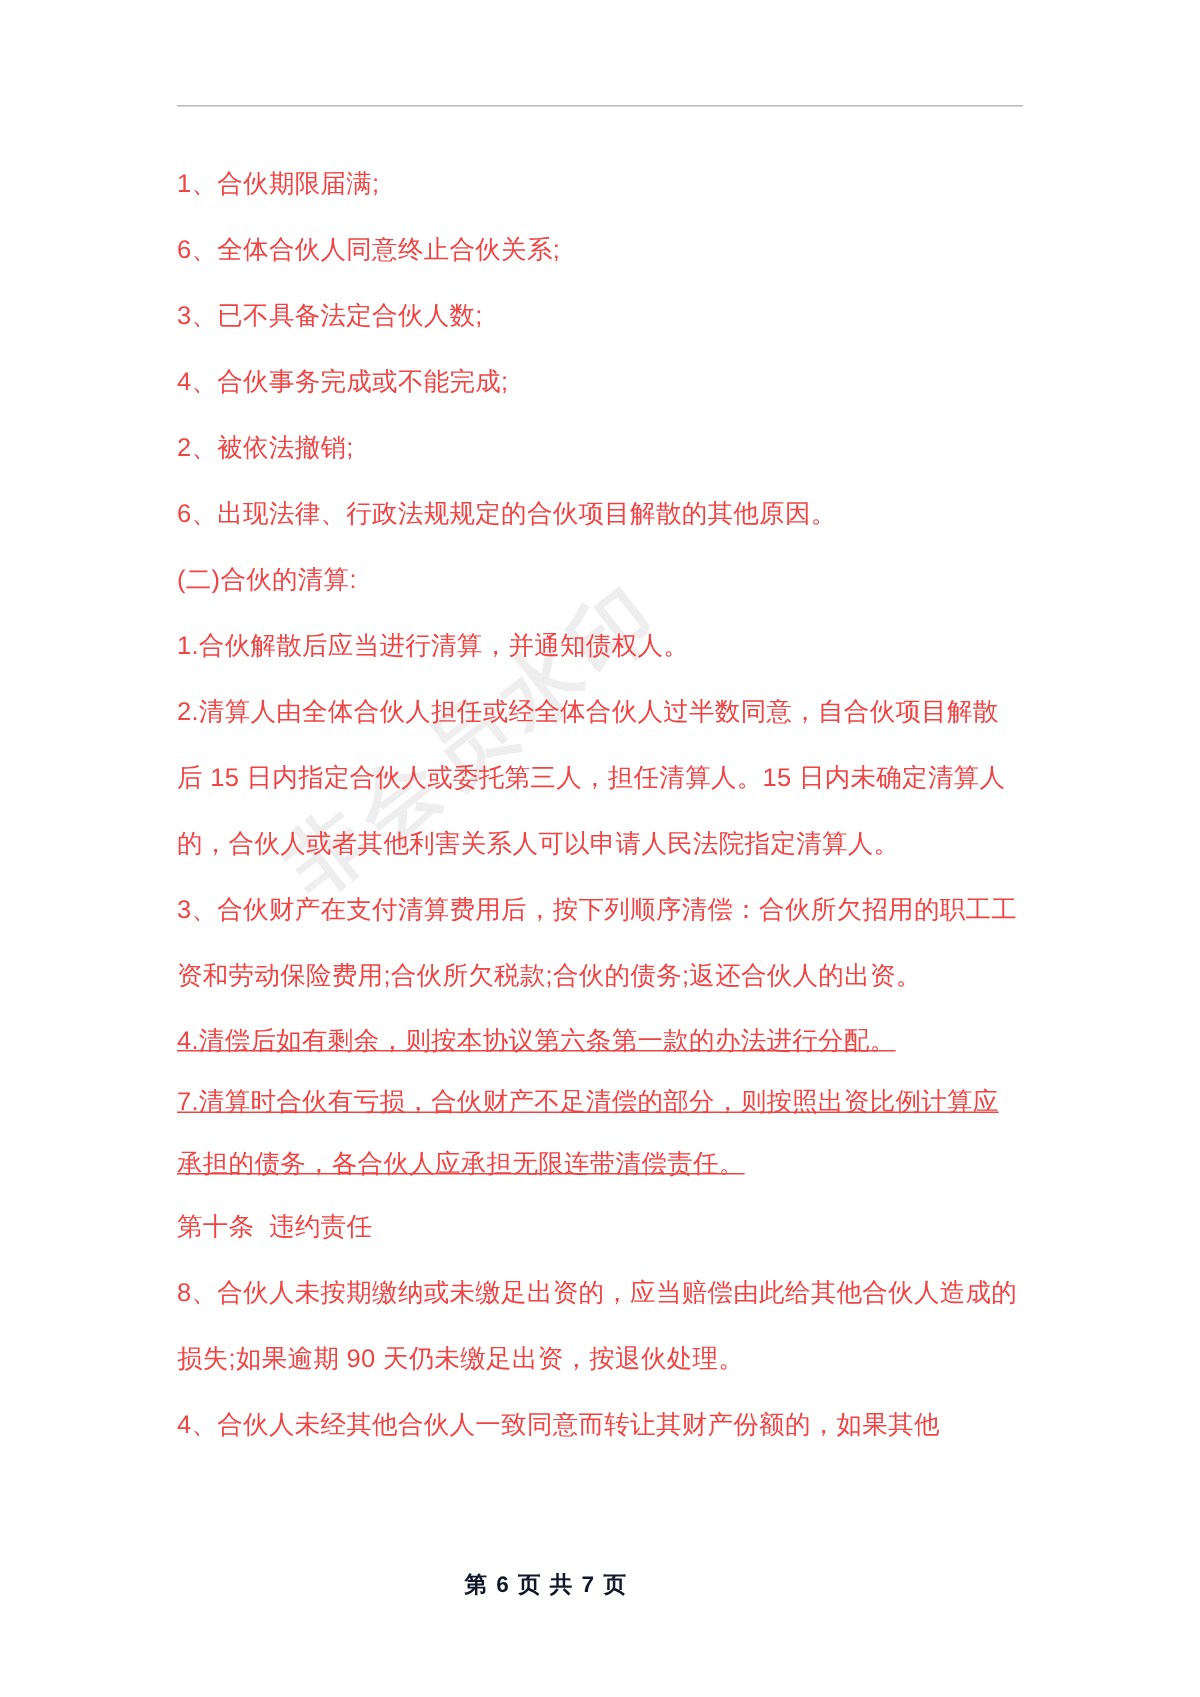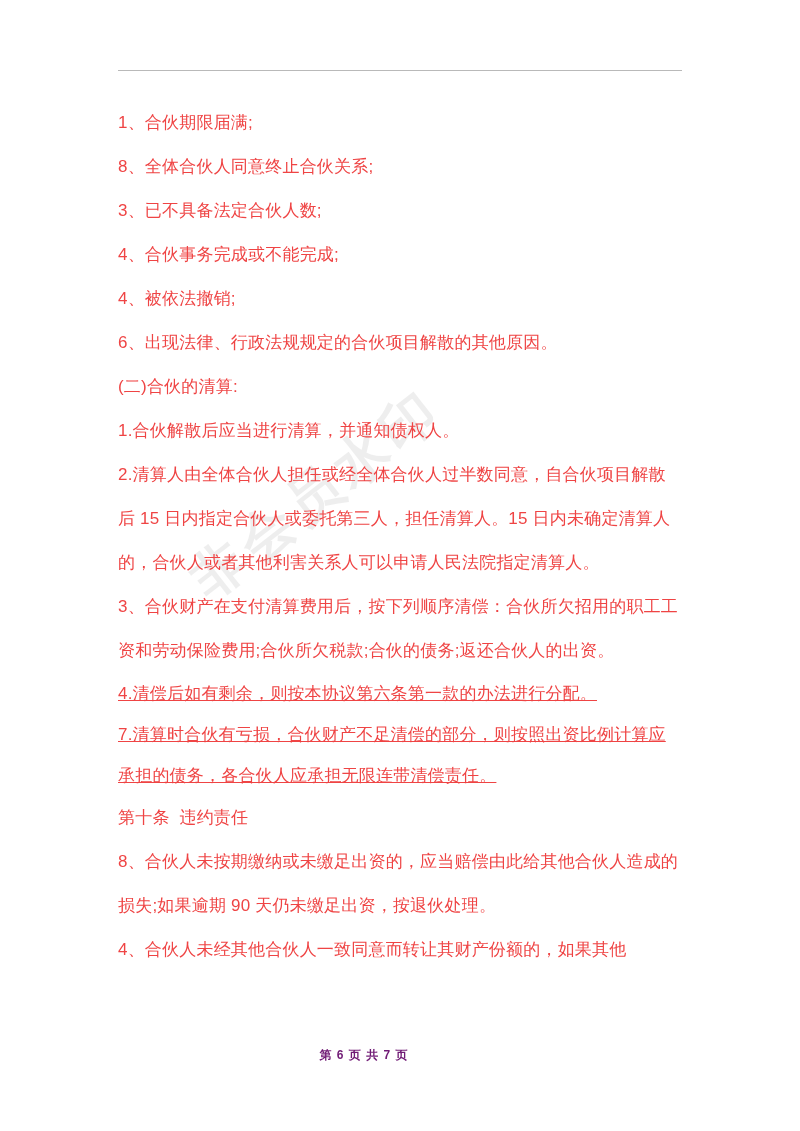--- a/index.html
+++ b/index.html
@@ -67,42 +67,42 @@
     pointer-events: none;
     user-select: none;
     line-height: 64px;
   }
   .footer {
     position: absolute;
     left: 0;
     top: 1047px;
     width: 728px;
     text-align: center;
-    font-size: 12px;
+    font-size: 15px;
     font-weight: bold;
-    color: #701a75;
+    color: #0f172a;
     letter-spacing: 1px;
   }
 </style>
 </head>
 <body>
 
 <div class="page">
   <div class="sheet">
 
     <div class="watermark">非会员水印</div>
 
     <div class="content">
       <div class="top-rule"></div>
 
       <p class="para">1、合伙期限届满;</p>
-      <p class="para">8、全体合伙人同意终止合伙关系;</p>
+      <p class="para">6、全体合伙人同意终止合伙关系;</p>
       <p class="para">3、已不具备法定合伙人数;</p>
       <p class="para">4、合伙事务完成或不能完成;</p>
-      <p class="para">4、被依法撤销;</p>
+      <p class="para">2、被依法撤销;</p>
       <p class="para">6、出现法律、行政法规规定的合伙项目解散的其他原因。</p>
       <p class="para">(二)合伙的清算:</p>
       <p class="para">1.合伙解散后应当进行清算，并通知债权人。</p>
       <p class="para">2.清算人由全体合伙人担任或经全体合伙人过半数同意，自合伙项目解散后 15 日内指定合伙人或委托第三人，担任清算人。15 日内未确定清算人的，合伙人或者其他利害关系人可以申请人民法院指定清算人。</p>
       <p class="para">3、合伙财产在支付清算费用后，按下列顺序清偿：合伙所欠招用的职工工资和劳动保险费用;合伙所欠税款;合伙的债务;返还合伙人的出资。</p>
       <p class="para tight">4.清偿后如有剩余，则按本协议第六条第一款的办法进行分配。</p>
       <p class="para tight">7.清算时合伙有亏损，合伙财产不足清偿的部分，则按照出资比例计算应承担的债务，各合伙人应承担无限连带清偿责任。</p>
       <p class="para">第十条  违约责任</p>
       <p class="para">8、合伙人未按期缴纳或未缴足出资的，应当赔偿由此给其他合伙人造成的损失;如果逾期 90 天仍未缴足出资，按退伙处理。</p>
       <p class="para">4、合伙人未经其他合伙人一致同意而转让其财产份额的，如果其他</p>

